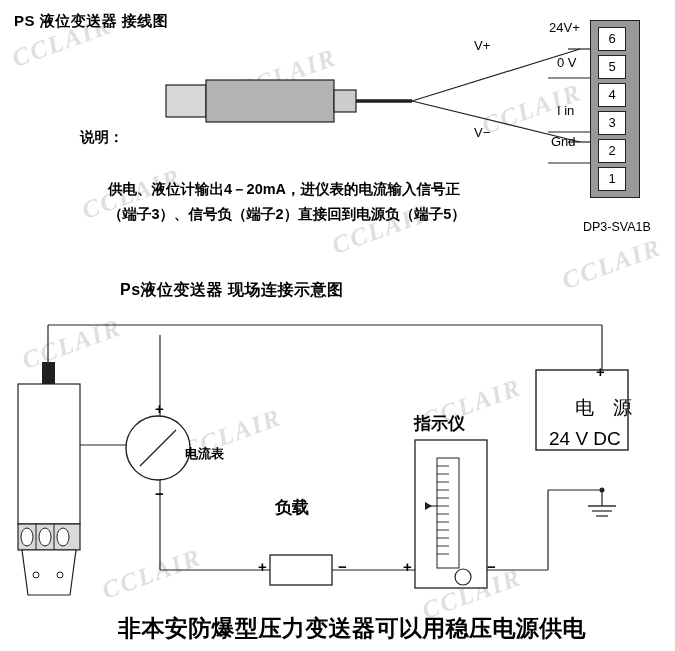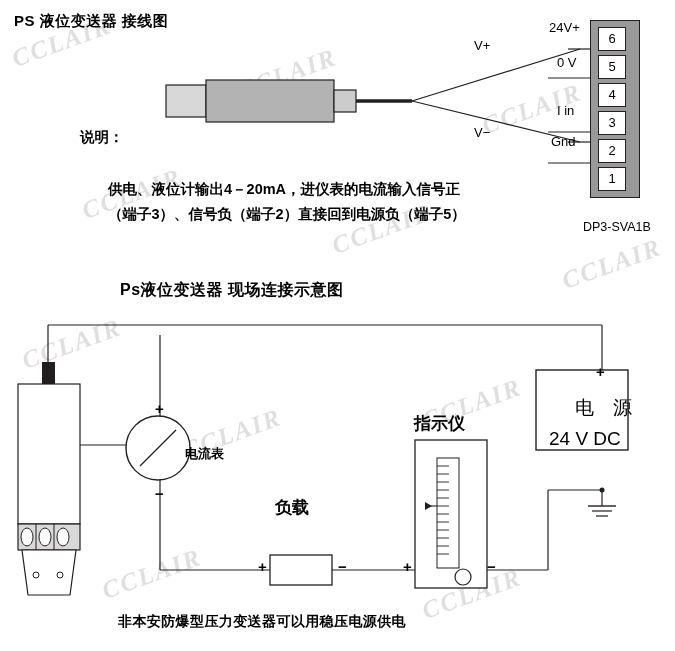--- a/index.html
+++ b/index.html
@@ -150,15 +150,15 @@
   <div class="abs" style="left:338px;top:558px;font-size:15px;font-weight:bold;">−</div>
 
   <div class="abs" style="left:414px;top:412px;font-size:17px;font-weight:bold;">指示仪</div>
   <div class="abs" style="left:403px;top:558px;font-size:15px;font-weight:bold;">+</div>
   <div class="abs" style="left:487px;top:558px;font-size:15px;font-weight:bold;">−</div>
 
   <div class="abs" style="left:596px;top:363px;font-size:15px;font-weight:bold;">+</div>
   <div class="abs" style="left:575px;top:395px;font-size:19px;">电　源</div>
   <div class="abs" style="left:549px;top:428px;font-size:19px;">24 V DC</div>
 
-  <div class="abs" style="left:118px;top:613px;font-size:14px;font-weight:bold;letter-spacing:0.4px;">非本安防爆型压力变送器可以用稳压电源供电</div>
+  <div class="abs" style="left:118px;top:613px;font-size:23px;font-weight:bold;letter-spacing:0.4px;">非本安防爆型压力变送器可以用稳压电源供电</div>
 
 </div>
 
 </body></html>

